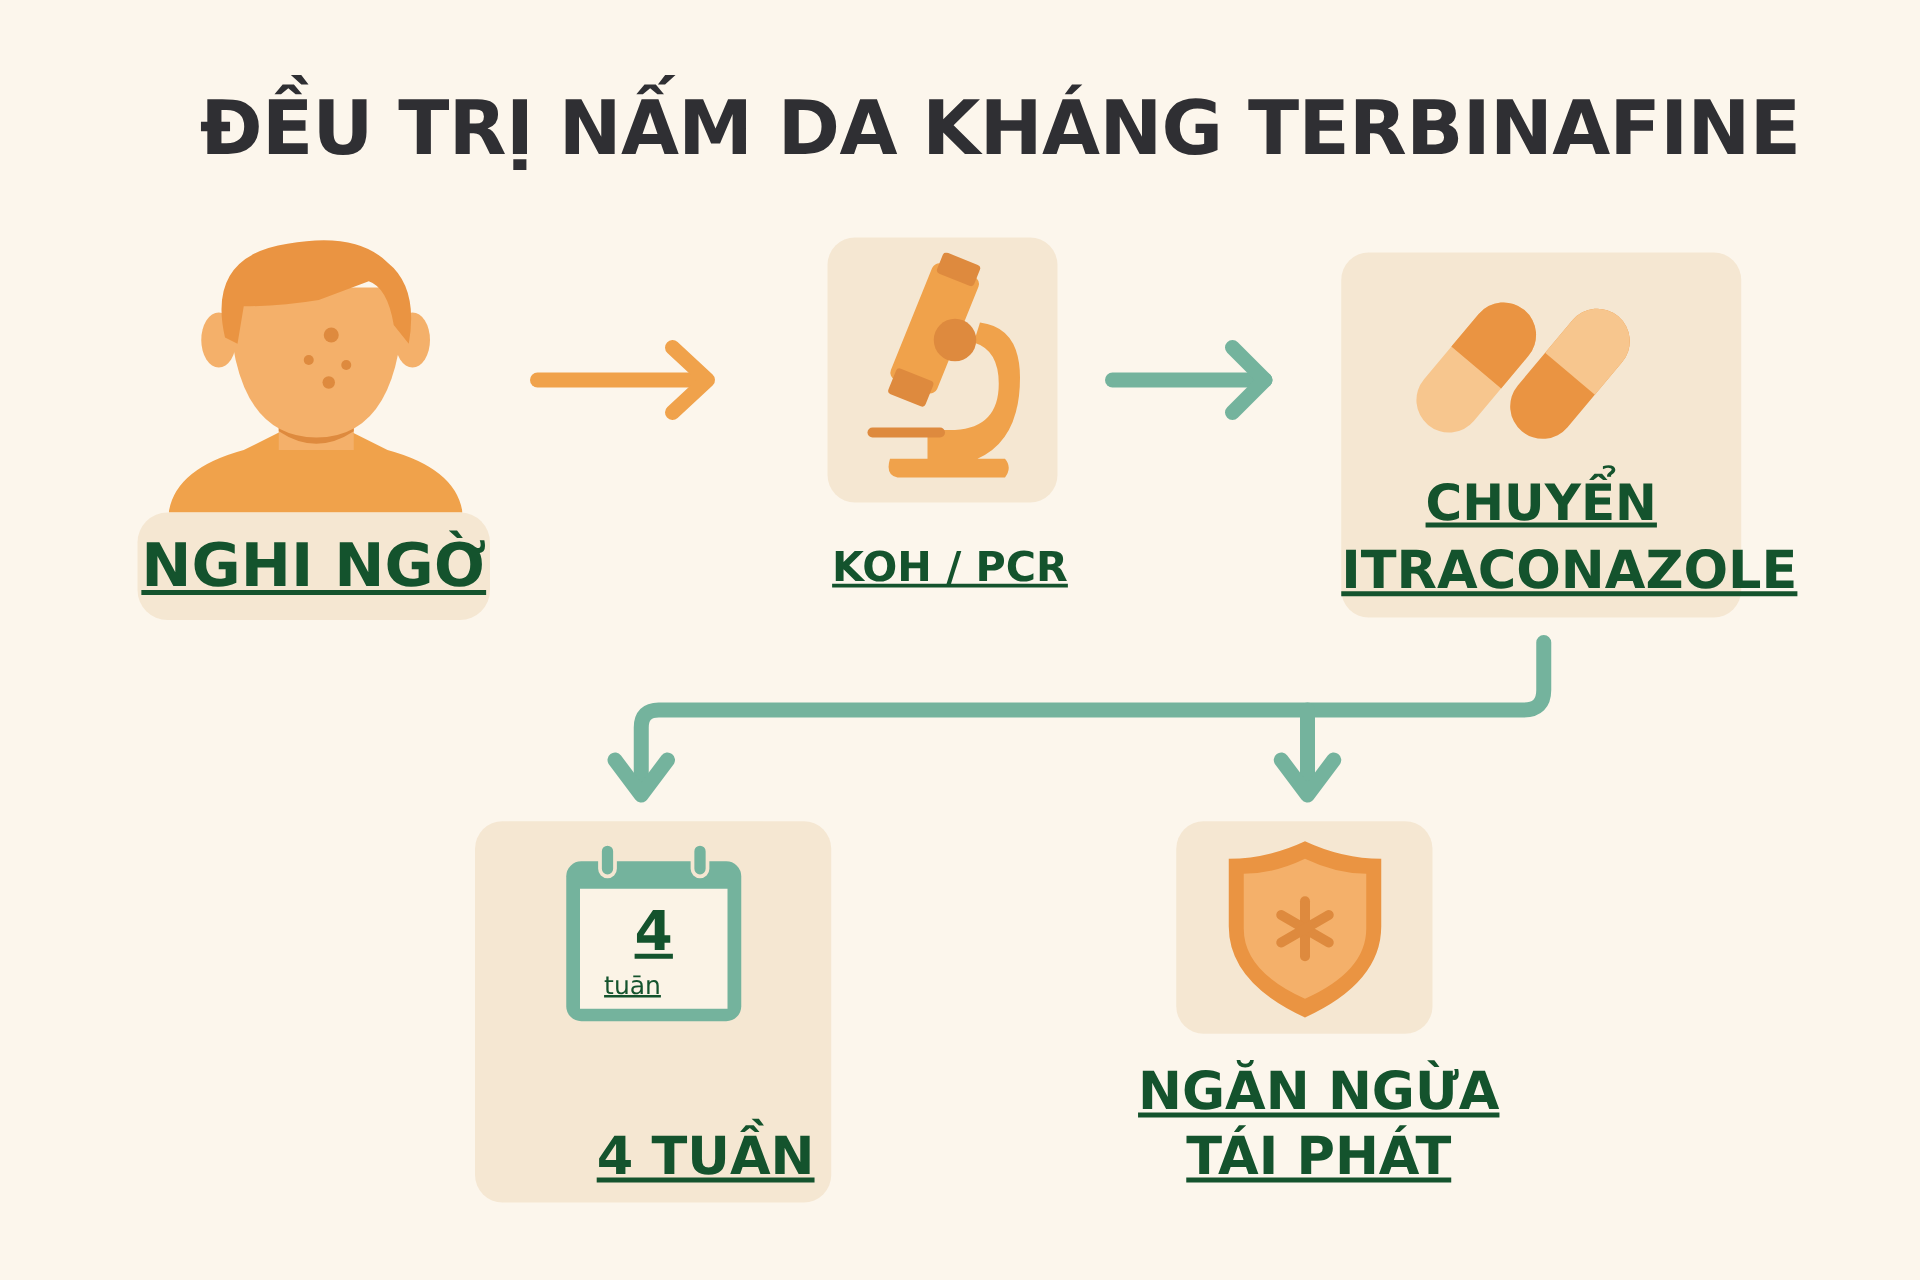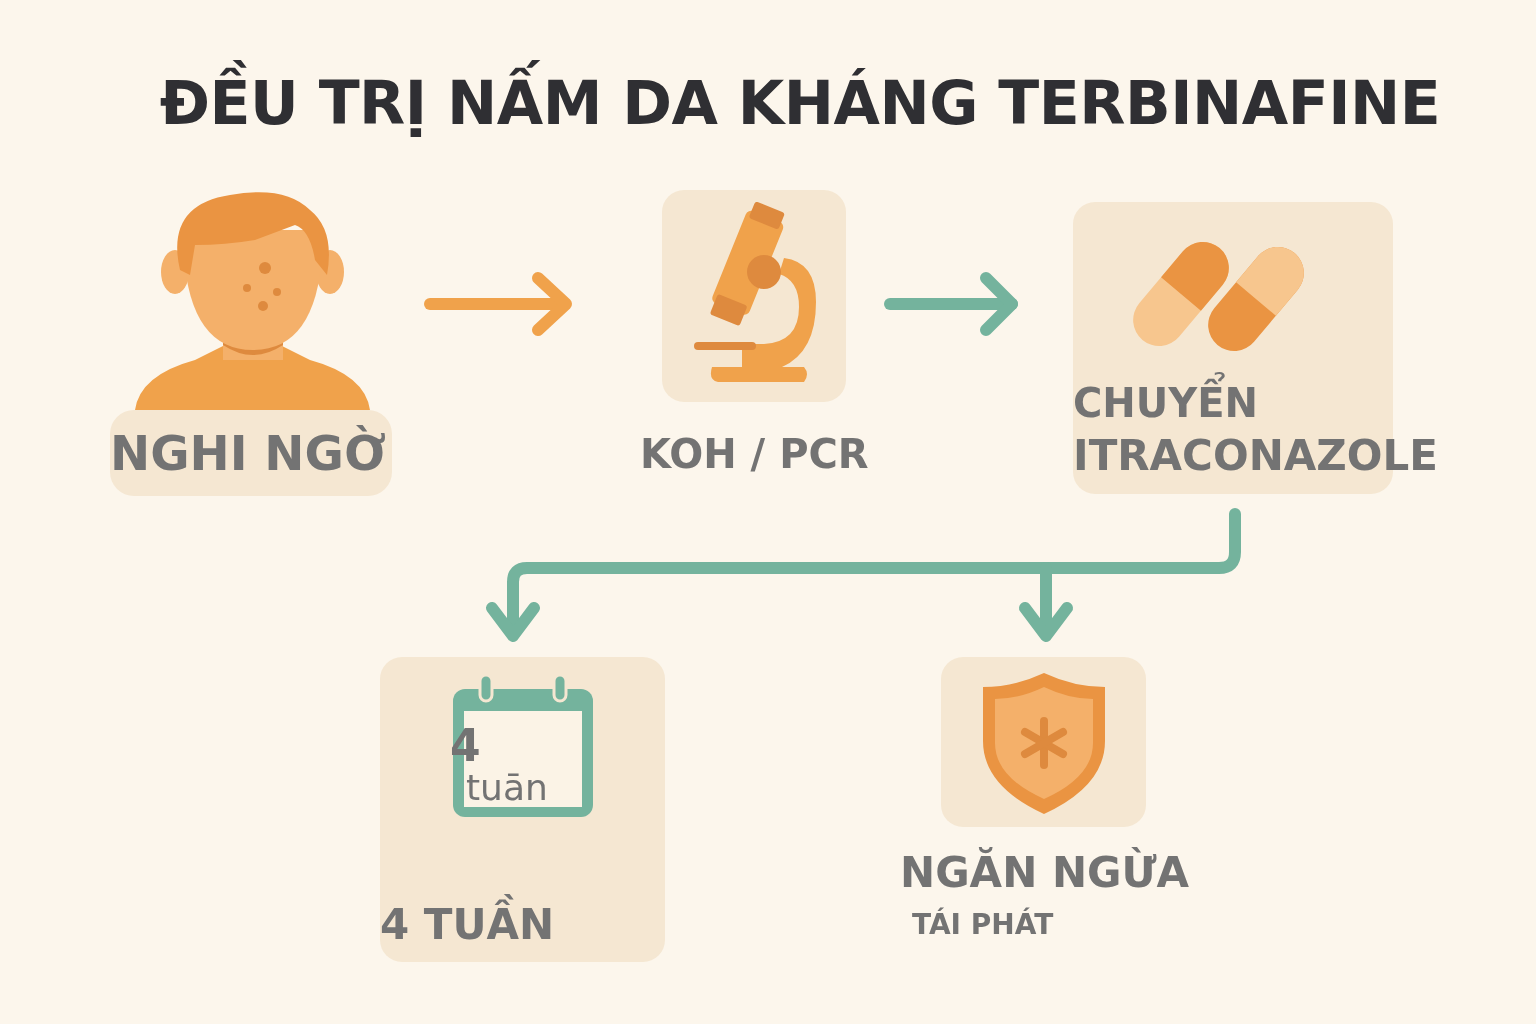--- a/index.html
+++ b/index.html
@@ -8,21 +8,21 @@
     background: #fcf6ec;
     font-family: "DejaVu Sans", "Liberation Sans", sans-serif;
     position: relative;
   }
   .abs { position: absolute; }
   .title {
     left: 0; top: 68px; width: 1536px; text-align: center;
     font-size: 60px; font-weight: bold; color: #2f2f33; letter-spacing: -0.5px; padding-left: 32px;
   }
   .label {
-    color: #737373; font-weight: bold; text-align: left;
+    color: #14532d; font-weight: bold; text-align: center; text-decoration: underline;
   }
   .box { background: #f5e7d2; border-radius: 22px; }
   svg { display: block; }
 </style>
 </head>
 <body>
 
 <div class="abs title">ĐỀU TRỊ NẤM DA KHÁNG TERBINAFINE</div>
 
 <div class="abs" style="left:110px; top:190px; width:282px; height:306px;">
@@ -55,21 +55,21 @@
       <path d="M58 150 L58 165 L28 165 Q24 178 34 180 L120 180 Q126 172 120 165 L98 165 Q132 150 132 100 Q132 60 100 56 L95 72 Q115 78 115 105 Q115 140 80 142 L58 142 Z" fill="#f0a24b"></path>
       <rect x="10" y="140" width="62" height="8" rx="4" fill="#de8a3e"></rect>
       <g transform="rotate(22 60 70)">
         <rect x="40" y="10" width="40" height="100" rx="6" fill="#f0a24b"></rect>
         <rect x="44" y="0" width="32" height="18" rx="3" fill="#de8a3e"></rect>
         <rect x="44" y="100" width="32" height="22" rx="3" fill="#de8a3e"></rect>
       </g>
       <circle cx="80" cy="70" r="17" fill="#de8a3e"></circle>
     </svg>
   </div>
-  <div class="abs label" style="left:0; top:238px; width:240px; font-size:40px; line-height:56px;">KOH / PCR</div>
+  <div class="abs label" style="left:0; top:238px; width:240px; font-size:33px; line-height:56px;">KOH / PCR</div>
 </div>
 
 <svg class="abs" style="left:880px; top:268px;" width="150" height="72" viewBox="0 0 150 72">
   <line x1="10" y1="36" x2="132" y2="36" stroke="#74b39d" stroke-width="12" stroke-linecap="round"></line>
   <polyline points="106,10 132,36 106,62" fill="none" stroke="#74b39d" stroke-width="12" stroke-linecap="round" stroke-linejoin="round"></polyline>
 </svg>
 
 <div class="abs box" style="left:1073px; top:202px; width:320px; height:292px;">
   <svg class="abs" style="left:58px; top:22px;" width="190" height="140" viewBox="0 0 190 140">
     <g transform="rotate(-50 50 70)">
@@ -93,31 +93,31 @@
 </svg>
 
 <div class="abs box" style="left:380px; top:657px; width:285px; height:305px;">
   <svg class="abs" style="left:70px; top:18px;" width="146" height="146" viewBox="0 0 146 146">
     <rect x="3" y="14" width="140" height="128" rx="12" fill="#74b39d"></rect>
     <rect x="14" y="36" width="118" height="96" fill="#fbf3e6"></rect>
     <rect x="30" y="0" width="12" height="26" rx="6" fill="#74b39d" stroke="#f5e7d2" stroke-width="3"></rect>
     <rect x="104" y="0" width="12" height="26" rx="6" fill="#74b39d" stroke="#f5e7d2" stroke-width="3"></rect>
   </svg>
   <div class="abs label" style="left:70px; top:64px; width:146px; font-size:44px; line-height:50px;">4</div>
-  <div class="abs label" style="left:86px; top:114px; width:146px; font-size:36px; line-height:34px; font-weight:normal;">tuān</div>
-  <div class="abs label" style="left:0; top:242px; width:285px; font-size:42px; line-height:52px;">4 TUẦN</div>
+  <div class="abs label" style="left:53px; top:114px; width:146px; font-size:20px; line-height:34px; font-weight:normal;">tuān</div>
+  <div class="abs label" style="left:0; top:242px; width:285px; font-size:42px; line-height:52px;padding-left:42px;">4 TUẦN</div>
 </div>
 
 <div class="abs" style="left:900px; top:657px; width:310px; height:300px;">
   <div class="abs box" style="left:41px; top:0; width:205px; height:170px;">
     <svg class="abs" style="left:38px; top:14px;" width="130" height="145" viewBox="0 0 130 145">
       <path d="M65 2 Q35 16 4 16 L4 70 Q4 115 65 143 Q126 115 126 70 L126 16 Q95 16 65 2 Z" fill="#ea9442"></path>
       <path d="M65 16 Q40 28 16 28 L16 72 Q16 106 65 128 Q114 106 114 72 L114 28 Q90 28 65 16 Z" fill="#f4b06a"></path>
       <g stroke="#de8a3e" stroke-width="8" stroke-linecap="round">
         <line x1="65" y1="50" x2="65" y2="94"></line>
         <line x1="46" y1="61" x2="84" y2="83"></line>
         <line x1="46" y1="83" x2="84" y2="61"></line>
       </g>
     </svg>
   </div>
   <div class="abs label" style="left:0; top:190px; width:310px; font-size:42px; line-height:52px;">NGĂN NGỪA</div>
-  <div class="abs label" style="left:12px; top:242px; width:310px; font-size:28px; line-height:52px;">TÁI PHÁT</div>
+  <div class="abs label" style="left:0; top:242px; width:310px; font-size:42px; line-height:52px;">TÁI PHÁT</div>
 </div>
 
 </body></html>

